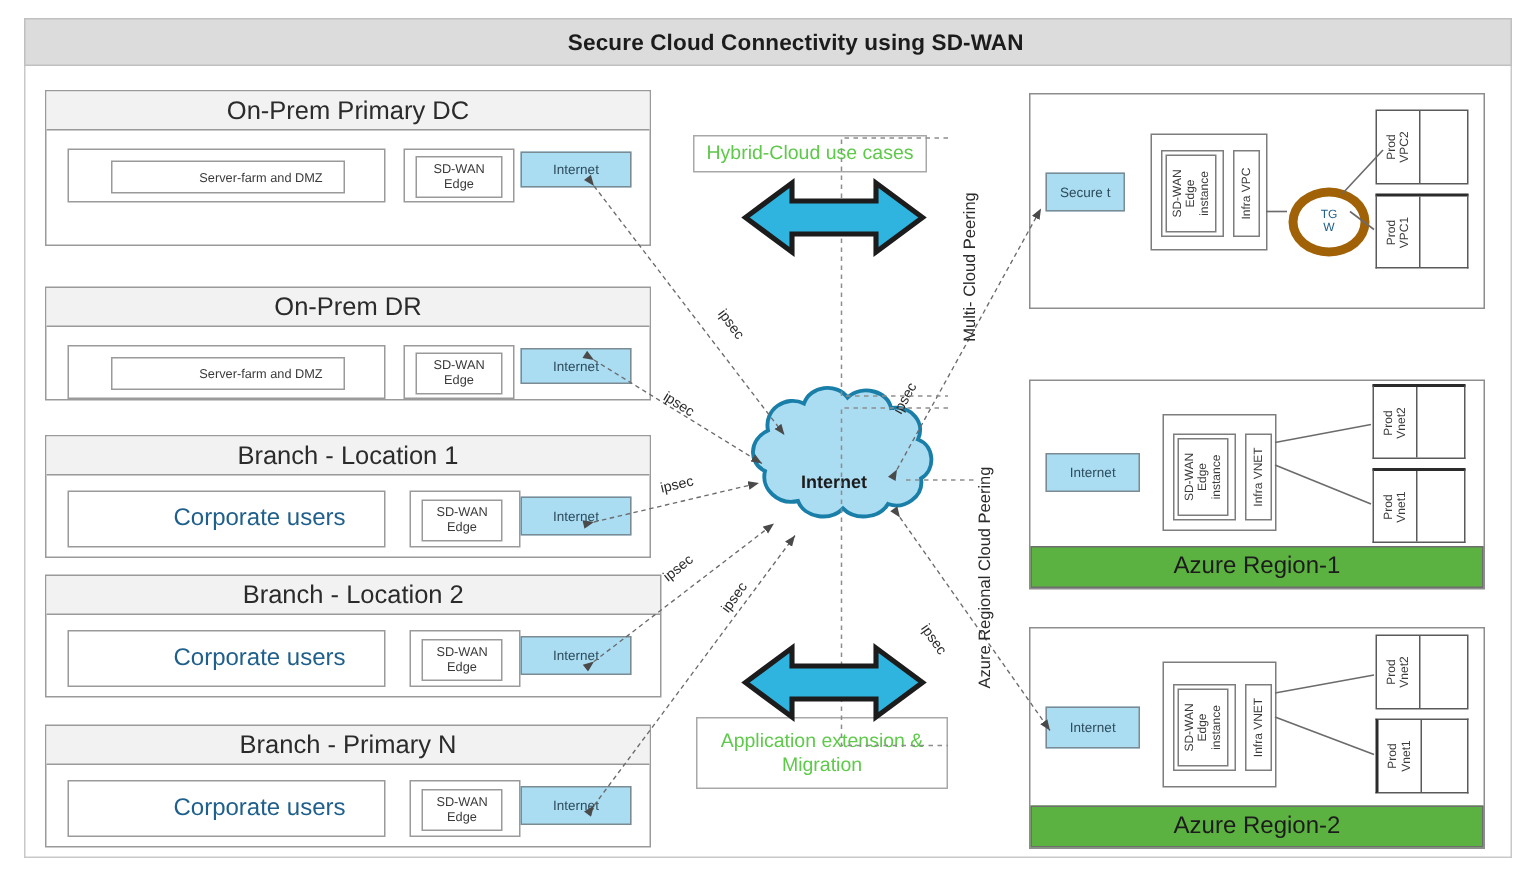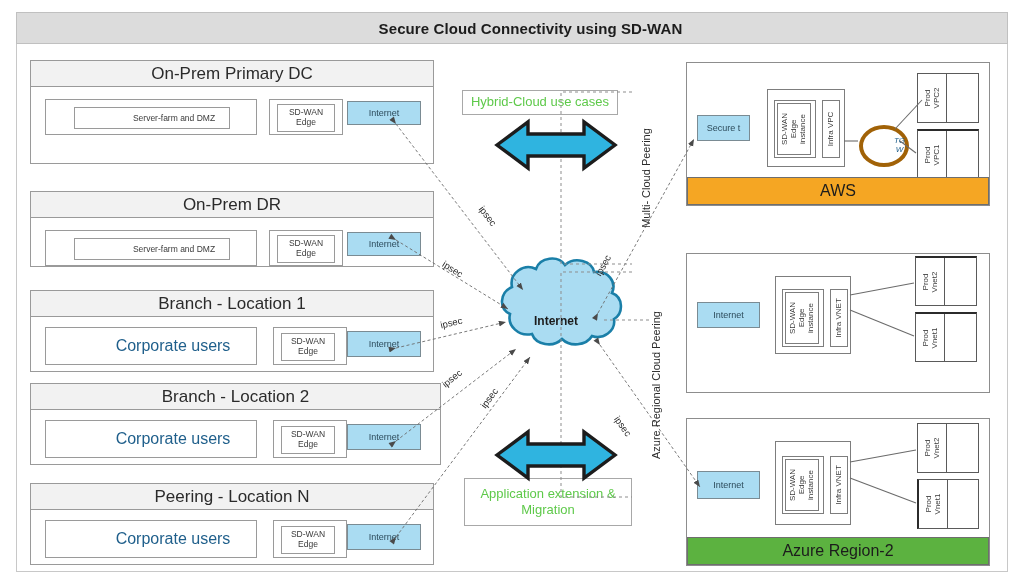--- a/index.html
+++ b/index.html
@@ -41,22 +41,22 @@
 
   
   .cloud-panel{position:absolute;border:1px solid #8d8d8d;background:#fff;box-sizing:border-box;}
   .cloud-bar{position:absolute;left:0;bottom:0;width:100%;height:28px;box-sizing:border-box;
      display:flex;align-items:center;justify-content:center;border:1px solid #6e6e6e;}
   .cloud-bar span{font-size:16px;color:#1c1c1c;}
   .vbox{position:absolute;border:1px solid #7d7d7d;background:#fff;box-sizing:border-box;}
   .vtext{position:absolute;left:50%;top:50%;white-space:nowrap;
      transform:translate(-50%,-50%) rotate(-90deg);font-size:8px;color:#3a3a3a;
      text-align:center;line-height:1.15;}
-  .tgw{position:absolute;border:4px solid #a16207;border-radius:50%;background:#fff;
-     display:flex;align-items:center;justify-content:flex-end;text-align:center;font-style:italic;}
+  .tgw{position:absolute;border:6px solid #a16207;border-radius:50%;background:#fff;
+     display:flex;align-items:center;justify-content:center;text-align:center;}
   .tgw span{font-size:8px;color:#1f5f8b;line-height:1.1;}
   .prodbox{position:absolute;border:1px solid #5a5a5a;background:#fff;box-sizing:border-box;}
   .prodbox .divider{position:absolute;top:0;bottom:0;width:1px;background:#5a5a5a;}
 
   
   #wires{position:absolute;left:0;top:0;width:1024px;height:588px;pointer-events:none;}
   .ipsec-lbl{font-size:9.5px;fill:#2b2b2b;font-family:"Liberation Sans",sans-serif;}
   .peer-lbl{font-size:11px;fill:#2b2b2b;font-family:"Liberation Sans",sans-serif;}
   .cloudtxt{font-size:12px;font-weight:bold;fill:#1c1c1c;font-family:"Liberation Sans",sans-serif;}
 </style>
@@ -146,21 +146,21 @@
         </div>
       </div>
       <div class="inet" style="left:316px;top:14px;width:74px;height:26px;">
         <span>Internet</span>
       </div>
     </div>
   </div>
 
   <div class="site" style="left:30px;top:483px;width:404px;height:82px;">
     <div class="site-hdr">
-      <span>Peering - Location N</span>
+      <span>Branch - Primary N</span>
     </div>
     <div class="site-body">
       <div class="inner-box" style="left:14px;top:10px;width:212px;height:38px;">
         <span class="corp">Corporate users</span>
       </div>
       <div class="edge-outer" style="left:242px;top:10px;width:74px;height:38px;">
         <div class="edge-inner" style="left:7px;top:5px;width:54px;height:28px;">
           <span><span>SD-WAN</span><br><span>Edge</span></span>
         </div>
       </div>
@@ -198,23 +198,20 @@
       <span>TG<br>W</span>
     </div>
     <div class="prodbox" style="left:230px;top:10px;width:62px;height:50px;">
       <div class="divider" style="left:28px;"></div>
       <div class="vtext" style="left:14px;">Prod<br>VPC2</div>
     </div>
     <div class="prodbox" style="left:230px;top:66px;width:62px;height:50px;border-top:2px solid #2b2b2b;">
       <div class="divider" style="left:28px;"></div>
       <div class="vtext" style="left:14px;">Prod<br>VPC1</div>
     </div>
-    <div class="cloud-bar" style="background:#f5a623;">
-      <span>AWS</span>
-    </div>
   </div>
 
   <div class="cloud-panel" style="left:686px;top:253px;width:304px;height:140px;">
     <div class="inet" style="left:10px;top:48px;width:63px;height:26px;">
       <span>Internet</span>
     </div>
     <div class="vbox" style="left:88px;top:22px;width:76px;height:78px;">
       <div class="vbox" style="left:6px;top:12px;width:42px;height:58px;">
         <div class="vbox" style="left:2px;top:2px;width:34px;height:52px;">
           <div class="vtext">SD-WAN<br>Edge<br>instance</div>
@@ -224,20 +221,23 @@
         <div class="vtext">Infra VNET</div>
       </div>
     </div>
     <div class="prodbox" style="left:228px;top:2px;width:62px;height:50px;border-top:2px solid #2b2b2b;">
       <div class="divider" style="left:28px;"></div>
       <div class="vtext" style="left:14px;">Prod<br>Vnet2</div>
     </div>
     <div class="prodbox" style="left:228px;top:58px;width:62px;height:50px;border-top:2px solid #2b2b2b;">
       <div class="divider" style="left:28px;"></div>
       <div class="vtext" style="left:14px;">Prod<br>Vnet1</div>
+    </div>
+    <div class="cloud-bar" style="background:#5cb240;">
+      <span>Azure Region-1</span>
     </div>
   </div>
 
   <div class="cloud-panel" style="left:686px;top:418px;width:304px;height:148px;">
     <div class="inet" style="left:10px;top:52px;width:63px;height:28px;">
       <span>Internet</span>
     </div>
     <div class="vbox" style="left:88px;top:22px;width:76px;height:84px;">
       <div class="vbox" style="left:6px;top:14px;width:42px;height:58px;">
         <div class="vbox" style="left:2px;top:2px;width:34px;height:52px;">

